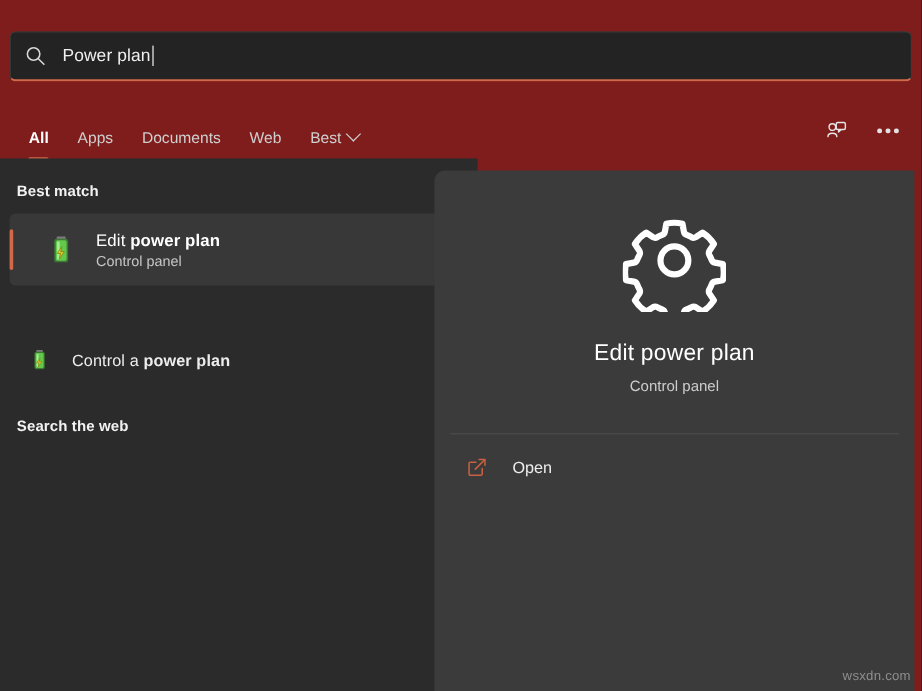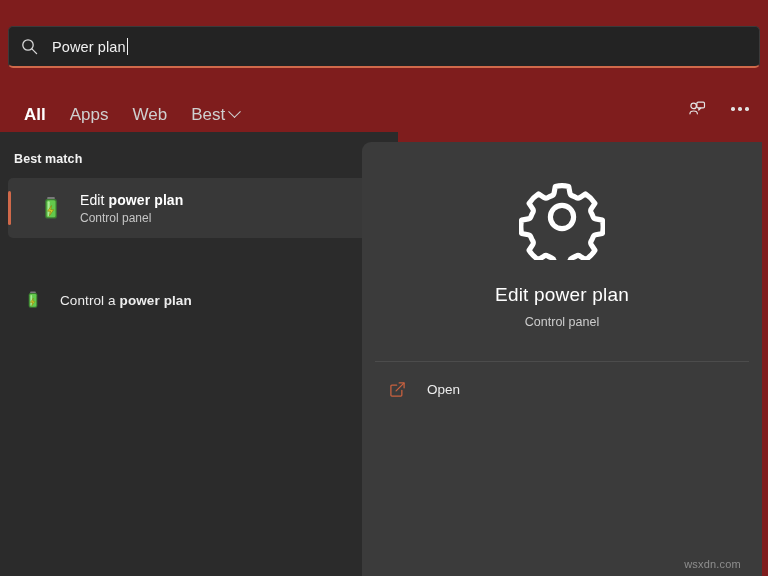--- a/index.html
+++ b/index.html
@@ -75,21 +75,21 @@
     align-items: center;
   }
   .tabs {
     display: flex;
     align-items: center;
     margin-left: 12px;
     gap: 0px;
   }
   .tab {
     position: relative;
-    font-size: 17px;
+    font-size: 13px;
     color: #cfcfcf;
     padding: 4px 12px 4px 12px;
     cursor: default;
     display: flex;
     align-items: center;
     gap: 5px;
     white-space: nowrap;
     margin-top: 11px;
   }
   .tab.active { color: #ffffff; font-weight: 600; }
@@ -241,21 +241,21 @@
     border-radius: 5px;
     text-align: right;
   }
   .open-icon { width: 17px; height: 17px; flex: 0 0 17px; margin-right: 21px; }
   .open-icon svg { display: block; }
   .open-label { font-size: 13.5px; color: #ededed; }
 
   
   .watermark {
     position: absolute;
-    right: 27px;
+    right: 9px;
     bottom: 6px;
     font-size: 11px;
     color: #8e8e8e;
     font-family: "Liberation Sans", sans-serif;
     letter-spacing: .2px;
     text-align: center;
   }
 </style>
 </head>
 <body>
@@ -275,20 +275,23 @@
     </div>
   </div>
 
   <div class="tabbar">
     <div class="tabs">
       <div class="tab active">
         <span>All</span>
       </div>
       <div class="tab">
         <span>Apps</span>
+      </div>
+      <div class="tab">
+        <span>Documents</span>
       </div>
       <div class="tab">
         <span>Web</span>
       </div>
       <div class="tab">
         <span>Best</span>
         <span class="chev-down"></span>
       </div>
     </div>
 
@@ -344,20 +347,21 @@
           <rect x="7.7" y="5.1" width="6.6" height="12.6" rx="1.1" fill="#63c94c"></rect>
           <rect x="8.5" y="5.9" width="1.6" height="11.0" rx=".8" fill="#b6f0a2" opacity=".85"></rect>
           <path d="M11.4 9.2l-3.0 4.2h2.2l-.8 3.4 3.1-4.5h-2.2z" fill="#d8d02a" stroke="#8a7c10" stroke-width=".5" stroke-linejoin="round"></path>
         </svg>
       </span>
       <span class="list-label"><span>Control a </span><b>power plan</b></span>
       <span class="chev-right"></span>
     </div>
 
     <div style="height:26px"></div>
+    <div class="section-title">Search the web</div>
     <div style="height:10px"></div>
 
 
   </div>
 
   <div class="preview">
     <div class="preview-inner">
 
       <span class="gear-icon">
         <svg viewBox="0 0 100 100" width="86" height="86" fill="none">

